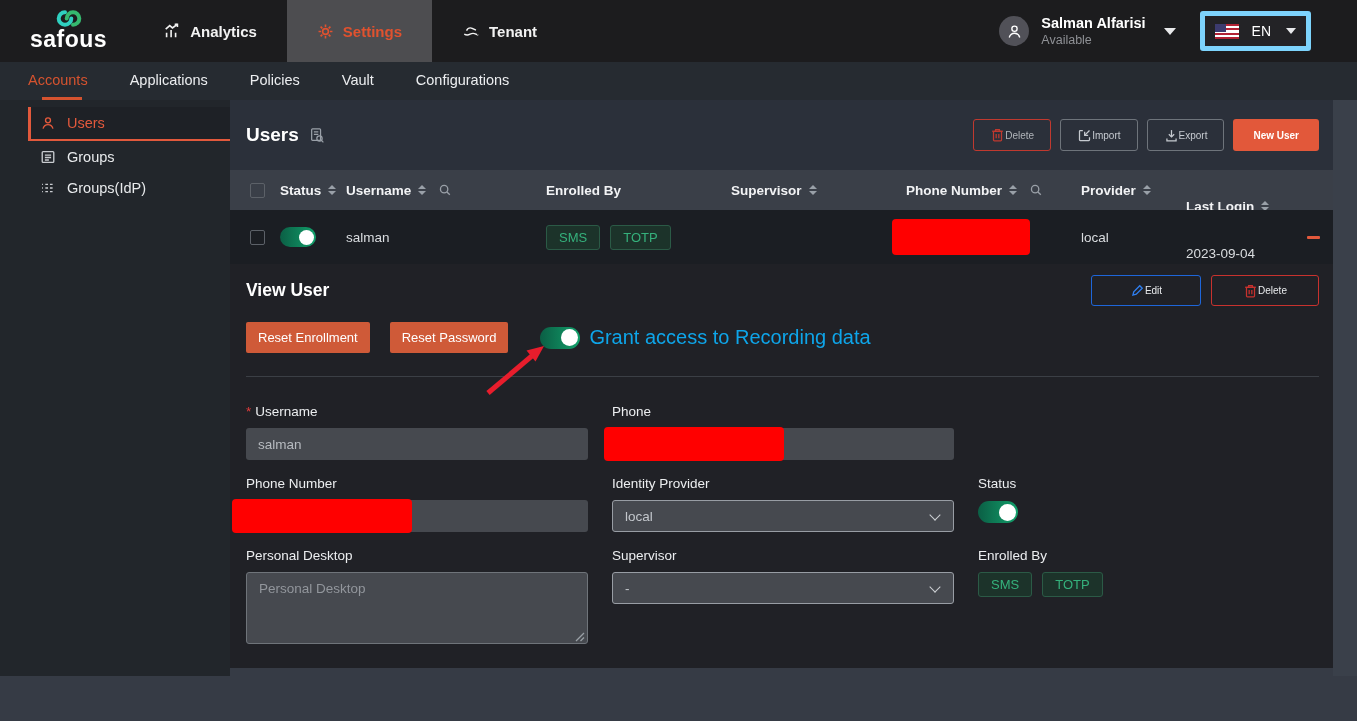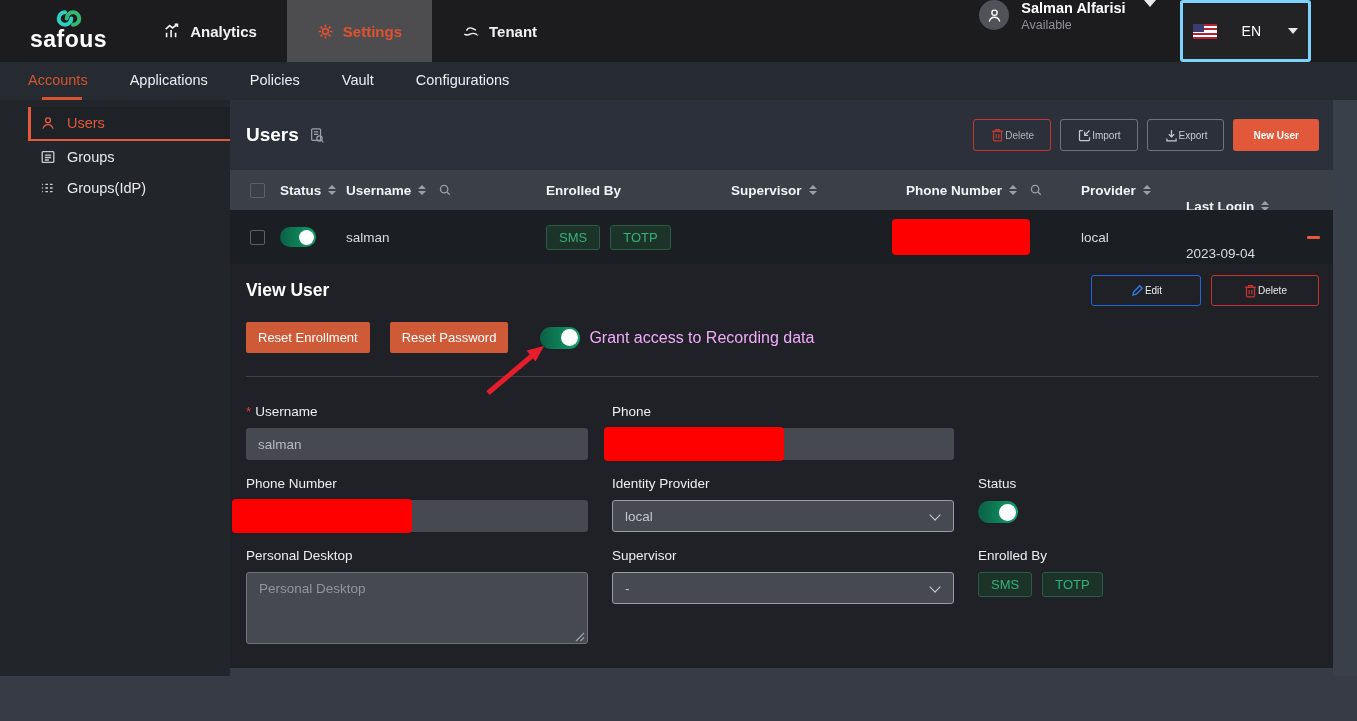--- a/index.html
+++ b/index.html
@@ -8,29 +8,29 @@
   .screen { position:relative; width:1357px; height:721px; color:#e6e8ea; }
 
   
   .topnav { height:62px; background:#1c1c1e; display:flex; align-items:stretch; }
   .brand { display:flex; flex-direction:column; align-items:center; justify-content:center;
            padding:5px 26px 7px 30px; cursor:pointer; }
   .brand-text { font-size:23px; font-weight:700; color:#fff; letter-spacing:.5px; line-height:1; margin-top:1px;}
   .nav-item { display:flex; align-items:center; gap:9px; padding:0 30px; font-size:15px;
               font-weight:700; color:#f2f2f2; cursor:pointer; }
   .nav-item.active { background:#4d4d50; color:#e0522f; }
-  .topnav-right { margin-left:auto; display:flex; padding-right:46px; }
+  .topnav-right { margin-left:auto; display:flex; align-items:center; padding-right:46px; }
   .avatar { width:30px; height:30px; border-radius:50%; background:#515158; display:flex;
             align-items:center; justify-content:center; cursor:pointer; }
   .user-meta { margin-left:12px; cursor:pointer; }
   .user-name { font-size:14.5px; font-weight:700; color:#fff; }
   .user-status { font-size:12.5px; color:#8f9196; margin-top:2px; }
   .caret { width:0; height:0; border-left:6px solid transparent; border-right:6px solid transparent;
            border-top:7px solid #e8e9eb; margin-left:18px; cursor:pointer; }
-  .lang { display:flex; align-items:center; gap:25px; border:3px solid #7dd3fc; border-radius:3px;
+  .lang { display:flex; align-items:center; gap:13px; border:5px solid #7dd3fc; border-radius:3px;
           padding:7px 10px; background:#232326; margin-left:24px; cursor:pointer; }
   .lang .caret { margin-left:2px; border-top-width:6px; border-left-width:5px; border-right-width:5px; }
   .flag { position:relative; width:24px; height:15px; display:inline-block;
           background:repeating-linear-gradient(180deg,#b22234 0 2.2px,#ffffff 2.2px 4.3px); }
   .flag .canton { position:absolute; left:0; top:0; width:11px; height:8px; background:#3c3b6e; }
   .lang-code { font-size:14px; color:#fff; }
 
   
   .product-bar { height:45px; background:#4a4c4e; display:flex; align-items:center;
                  padding-left:28px; gap:47px; }
@@ -102,21 +102,21 @@
   .vu-head { padding-top:11px; display:flex; align-items:center; }
   .vu-title { font-size:17.5px; font-weight:700; color:#fff; }
   .vu-actions { margin-left:auto; display:flex; gap:10px; }
   .btn-edit { border:1px solid #1e66d9; color:#e8eaec; min-width:110px; height:31px; }
   .btn-del  { border:1px solid #c8322e; color:#e8eaec; min-width:108px; height:31px; }
   .reset-row { margin-top:16px; display:flex; align-items:center; }
   .btn-reset { height:31px; padding:0 12px; background:#cf5a38; color:#fff; font-size:13px;
                border:none; border-radius:2px; cursor:pointer; font-family:inherit; }
   .reset-row .btn-reset + .btn-reset { margin-left:20px; }
   .reset-row .toggle { margin-left:32px; }
-  .rec-label { margin-left:9px; font-size:16px; color:#f0abfc; }
+  .rec-label { margin-left:9px; font-size:20px; color:#0ea5e9; }
   .divider { margin-top:23px; border:0; border-top:1px solid #3b3f45; height:0; }
   .annot-arrow { position:absolute; left:250px; top:69px; z-index:3; pointer-events:none; }
 
   .form-grid { margin-top:27px; display:grid; grid-template-columns:342px 342px auto;
                column-gap:24px; row-gap:16px; }
   .field-label { font-size:13.5px; color:#eceef0; margin-bottom:9px; display:flex; gap:4px; }
   .req { color:#e23c3c; }
   .field { position:relative; }
   .text-input { width:100%; height:32px; background:#46494f; border:none; border-radius:3px;
                 color:#b7bbc0; font-size:13.5px; padding:0 12px; font-family:inherit; outline:none; }

